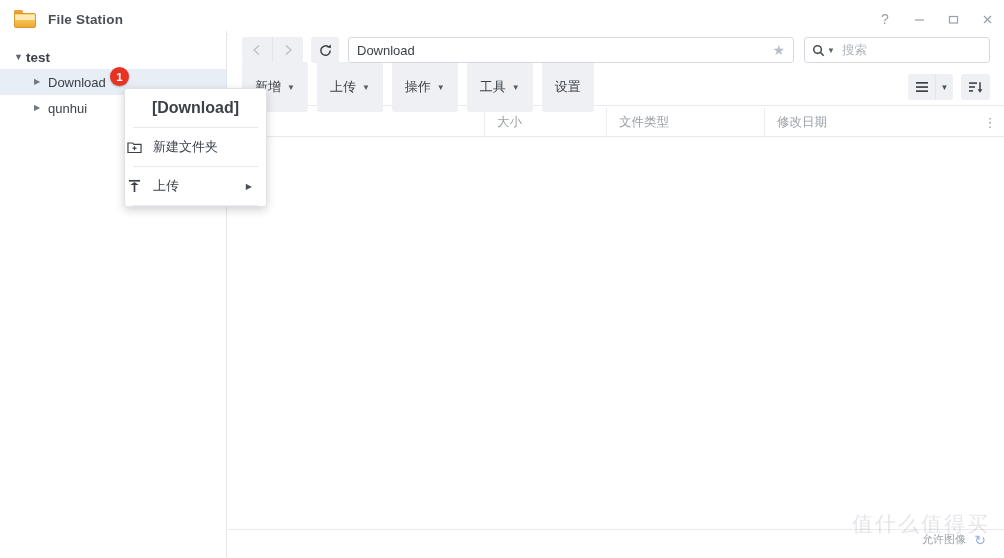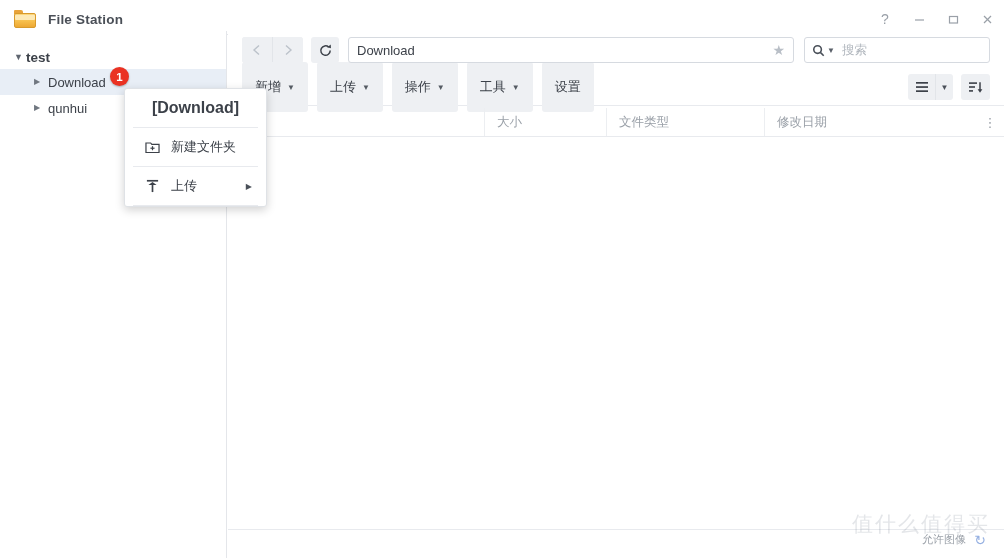--- a/index.html
+++ b/index.html
@@ -366,21 +366,20 @@
   .ctx-sep {
     height: 1px;
     background: #e8eaee;
     margin: 0 8px;
   }
   .ctx-item {
     position: relative;
     height: 38px;
     display: flex;
     align-items: center;
-    padding-left: 18px;
     font-size: 13px;
     color: #3c4149;
     cursor: default;
   }
   .ctx-item.active { background: #e8eef6; }
   .ctx-ico {
     width: 18px;
     display: flex;
     align-items: center;
     justify-content: center;

